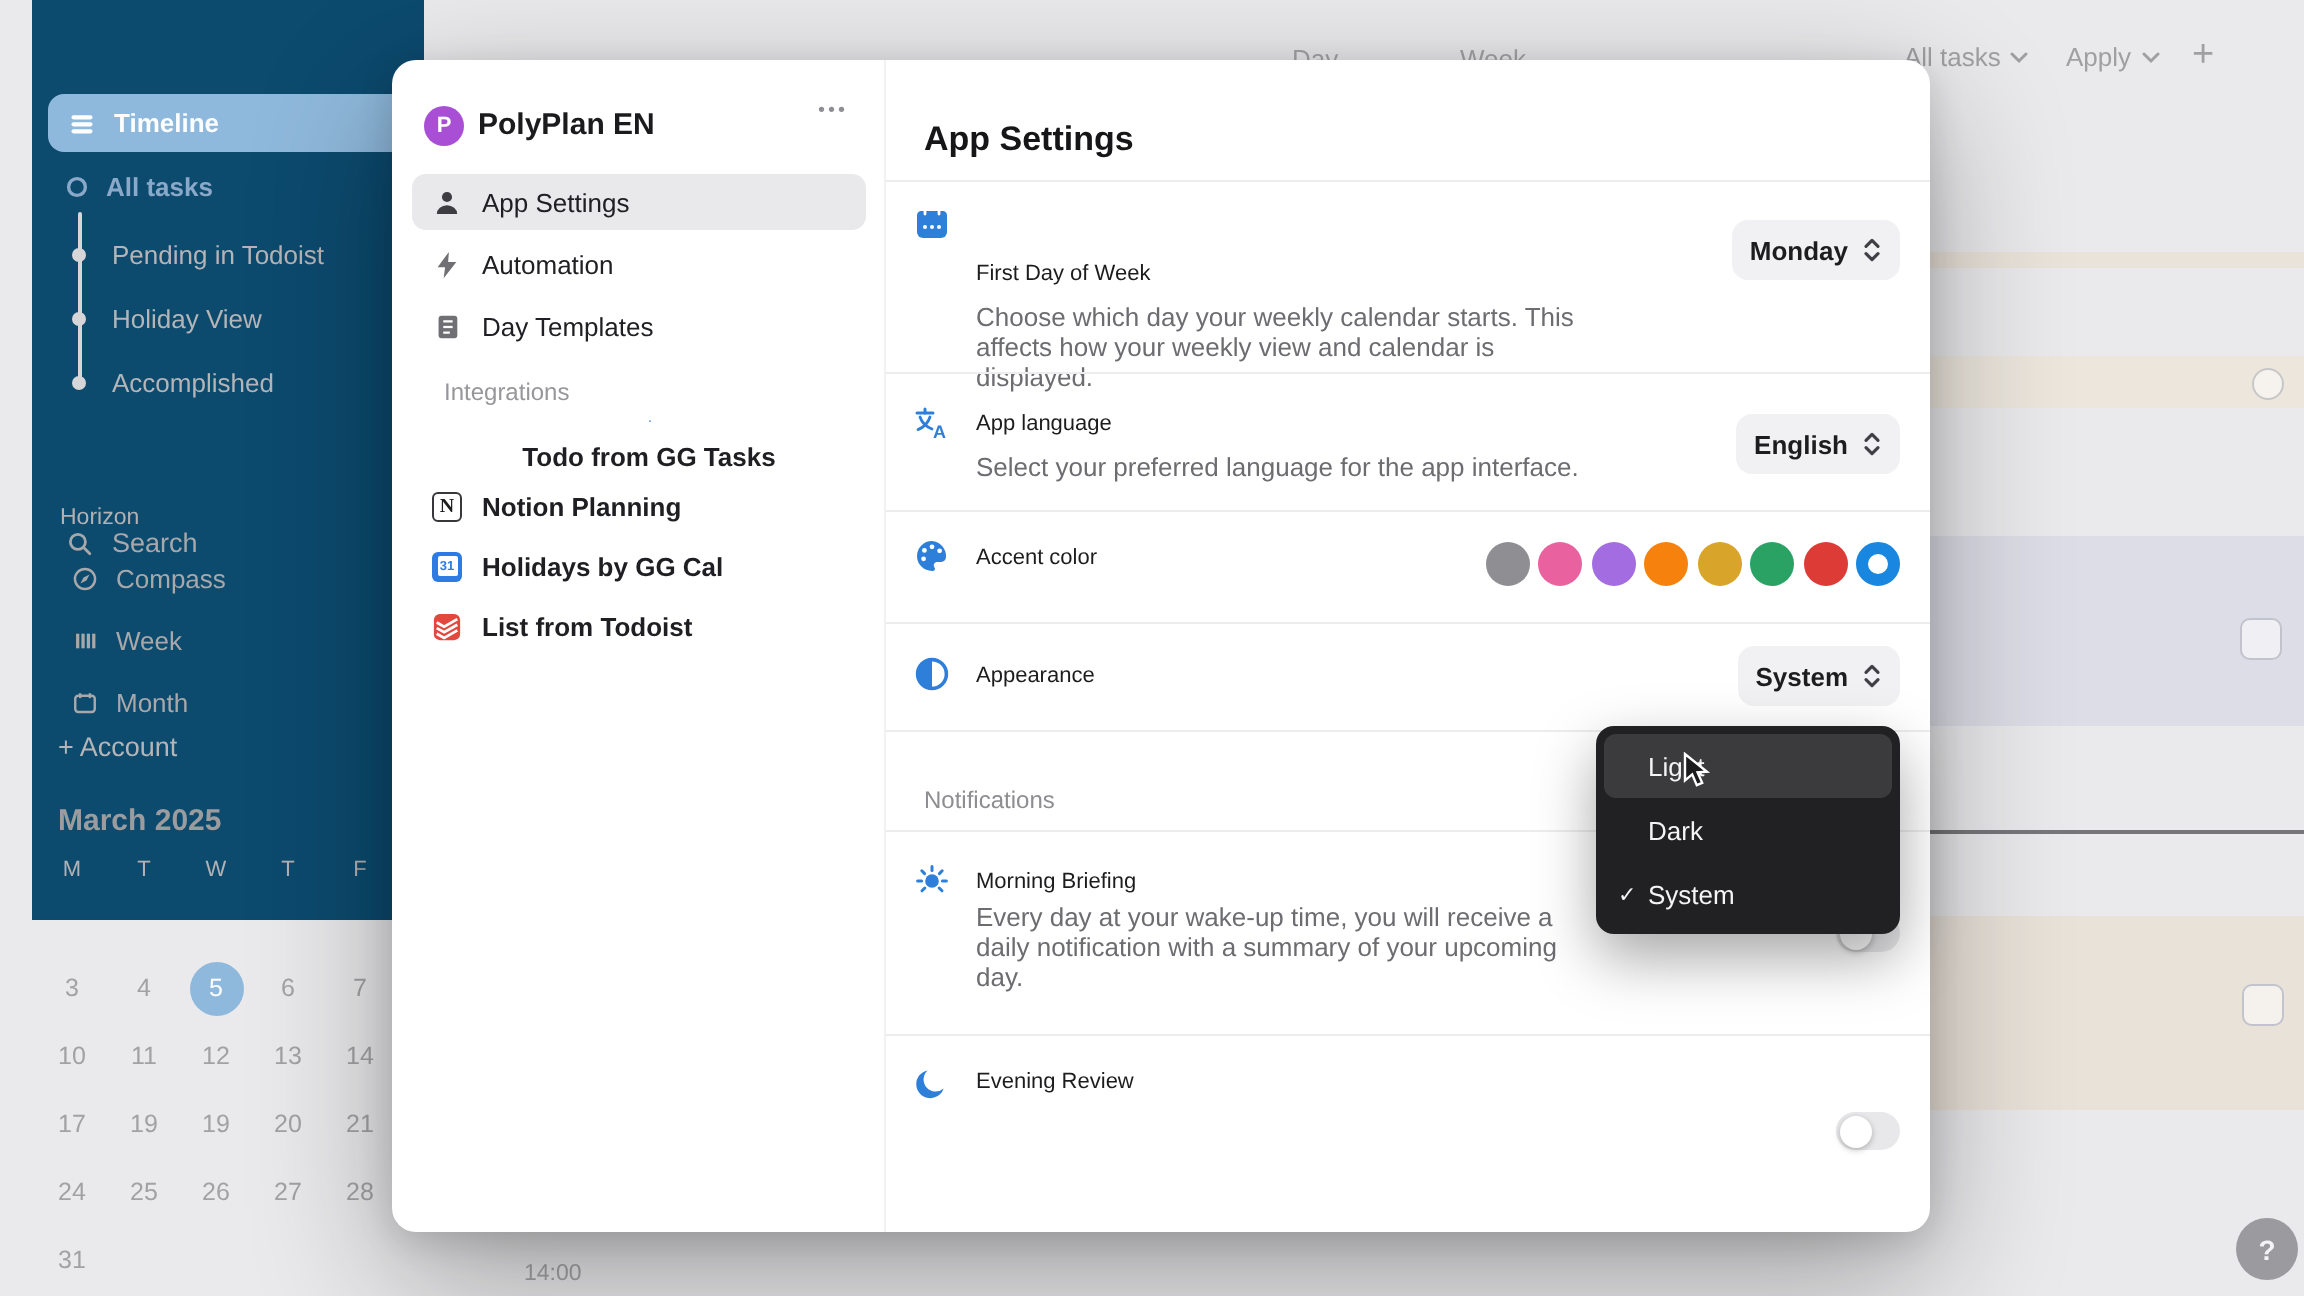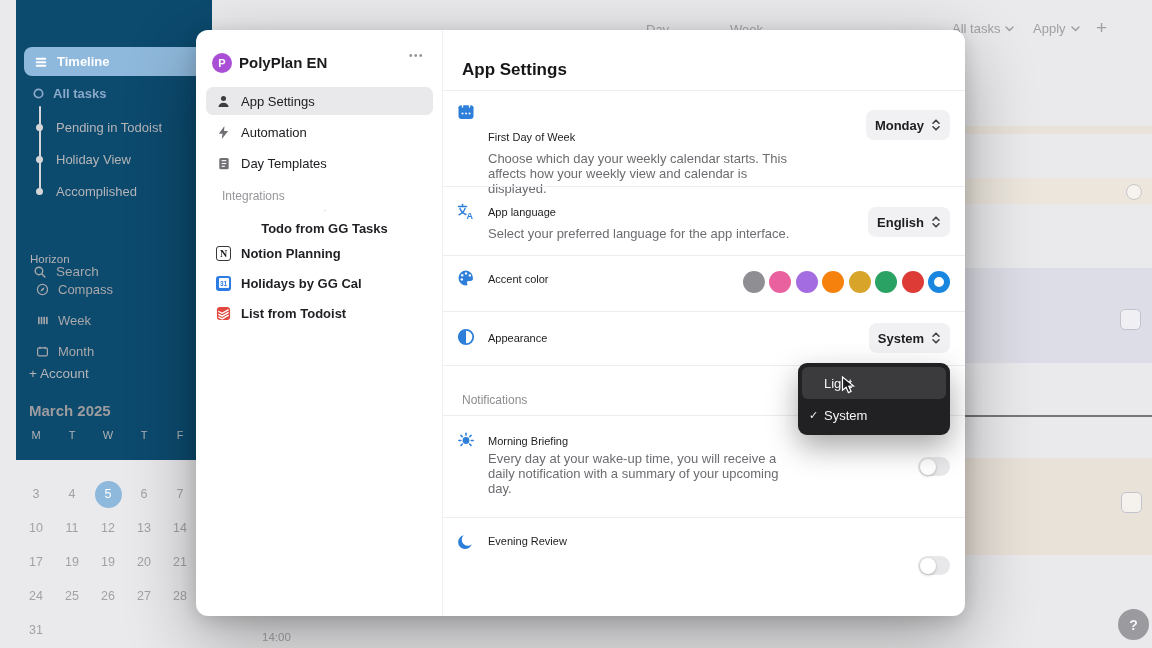--- a/index.html
+++ b/index.html
@@ -388,20 +388,24 @@
         </div>
     </div>
   </div>
 
   <div class="dropdown">
     <div class="dd-row dd-hl">
       <span class="dd-check"></span>
       <span>Light</span>
     </div>
     <div class="dd-row">
+      <span class="dd-check"></span>
+      <span>Dark</span>
+    </div>
+    <div class="dd-row">
       <span class="dd-check">✓</span>
       <span>System</span>
     </div>
   </div>
 
   <svg class="cursor" width="17" height="19" viewBox="0 0 17 19">
       <path d="M1.5,1 L1.5,14.2 L5.1,11.2 L7.4,16.6 L10.1,15.4 L7.8,10.2 L12.5,9.9 Z" fill="#1b1b1d" stroke="#ffffff" stroke-width="1.2"></path>
     </svg>
 
 </div>

